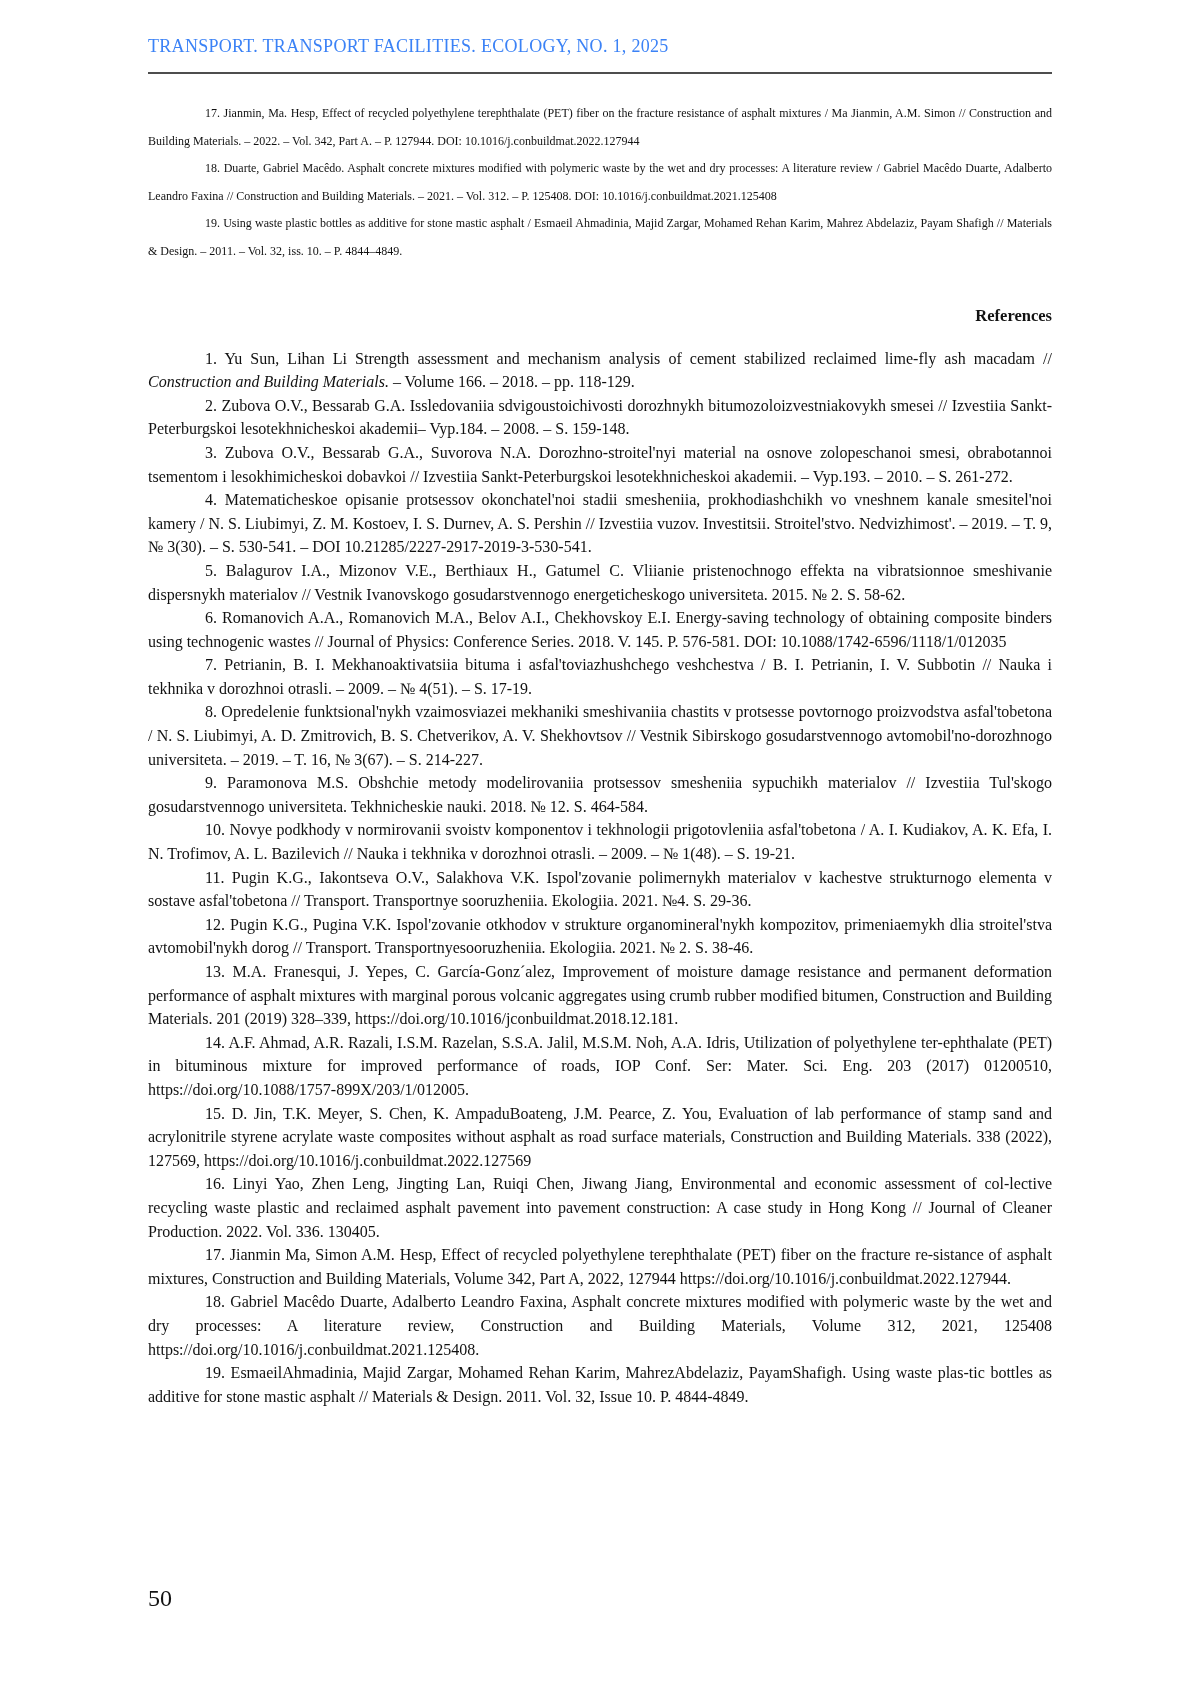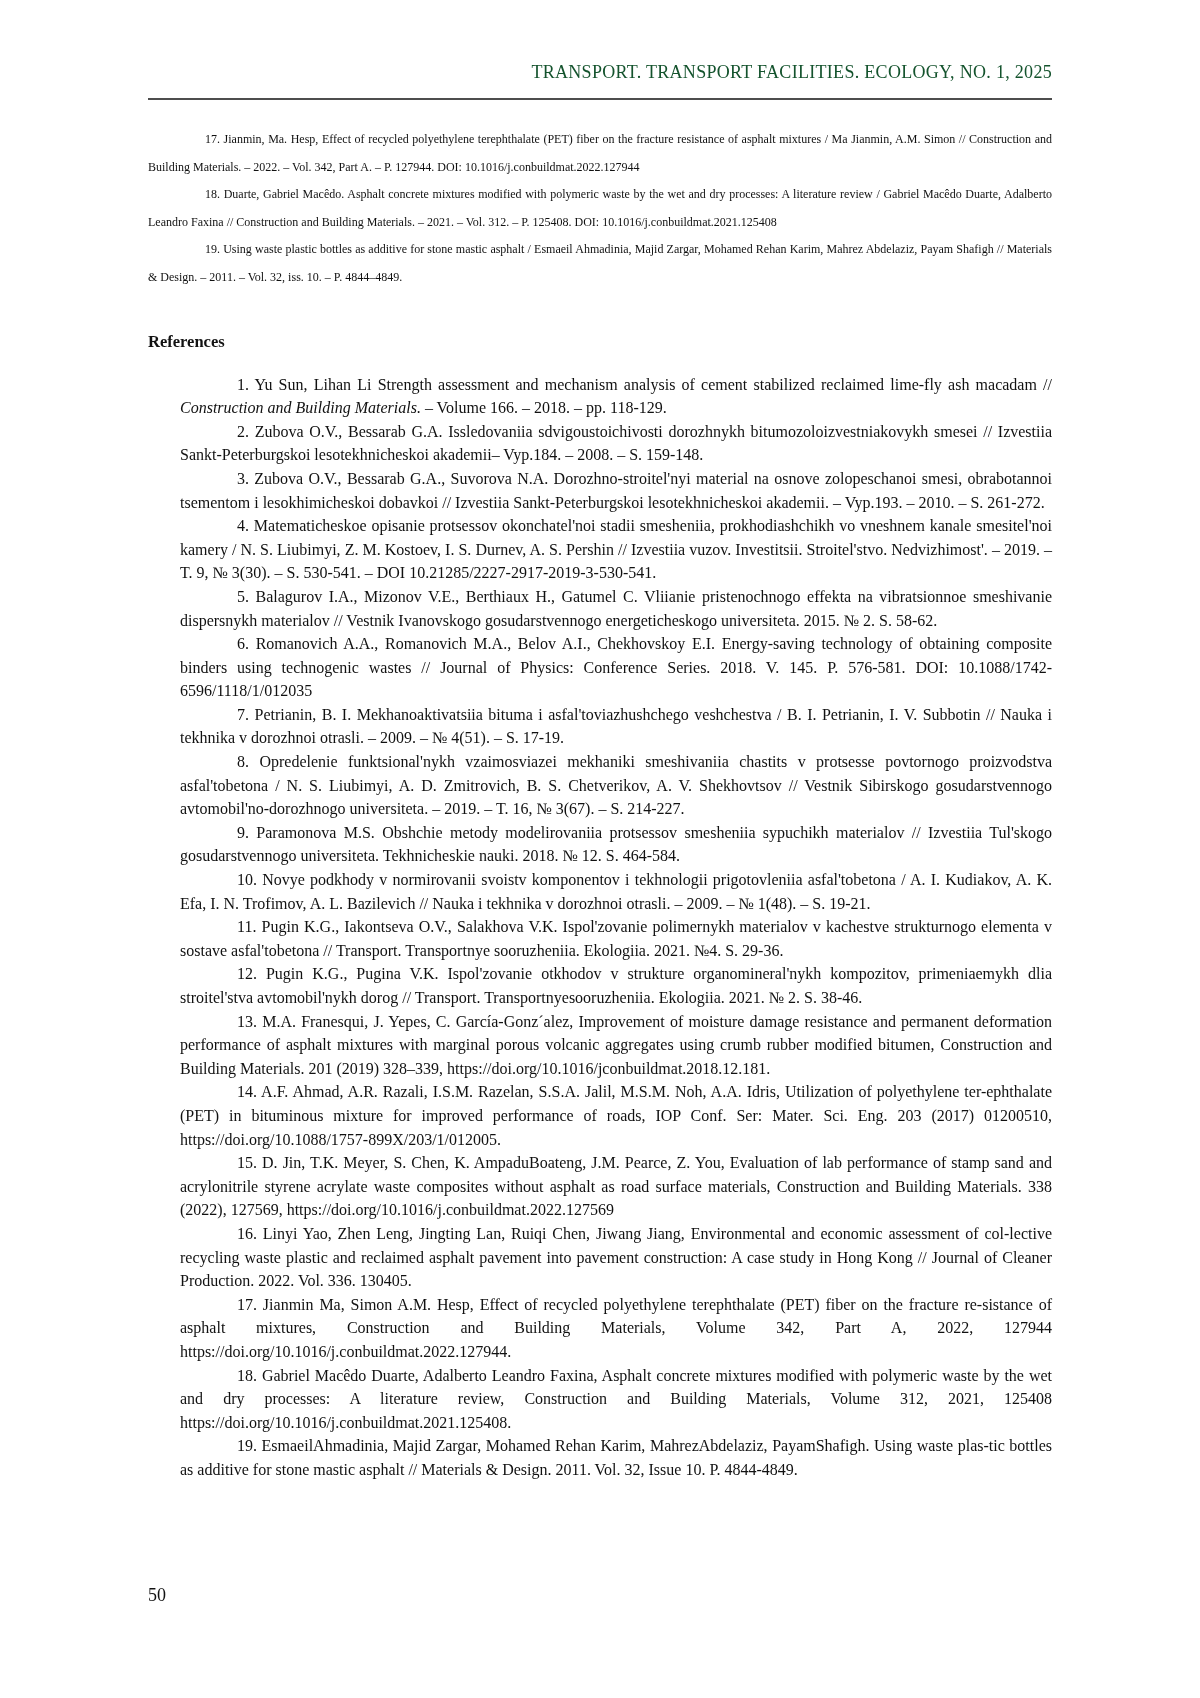--- a/index.html
+++ b/index.html
@@ -13,60 +13,60 @@
     -webkit-font-smoothing: antialiased;
   }
   .page {
     position: absolute;
     left: 148px;
     top: 0;
     width: 904px;
     height: 1698px;
   }
   .header-title {
-    padding-top: 62px;
-    text-align: right;
+    padding-top: 36px;
+    text-align: left;
     font-size: 18px;
     letter-spacing: 0.3px;
     white-space: nowrap;
-    color: #14532d;
+    color: #3b82f6;
   }
   .header-rule {
     margin-top: 15px;
     border-top: 2.5px solid #4d4d4d;
     width: 100%;
     height: 0;
   }
   .front-refs {
     margin-top: 26px;
     font-size: 12px;
     line-height: 27.6px;
     text-align: justify;
   }
   .front-refs p { text-indent: 57px; }
   .refs-heading {
     margin-top: 40px;
-    text-align: left;
+    text-align: right;
     font-size: 16.5px;
     font-weight: bold;
     color: #121212;
   }
   .refs {
     margin-top: 21px;
     font-size: 16px;
     line-height: 23.6px;
     text-align: justify;
   }
-  .refs p { text-indent: 57px; margin-left: 32px; }
+  .refs p { text-indent: 57px; }
   .refs i { font-style: italic; }
   .page-number {
     position: absolute;
     left: 0;
     top: 1585px;
-    font-size: 18px;
+    font-size: 24px;
     color: #121212;
   }
 </style>
 </head>
 <body>
 
 <div class="page">
 
   <div>
     <div class="header-title">TRANSPORT. TRANSPORT FACILITIES. ECOLOGY, NO. 1, 2025</div>

